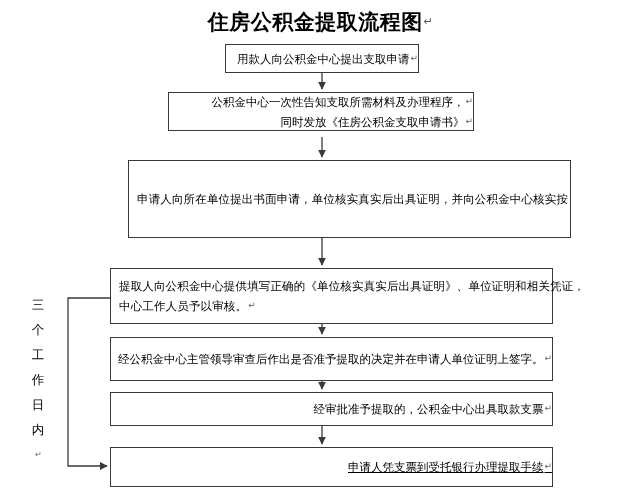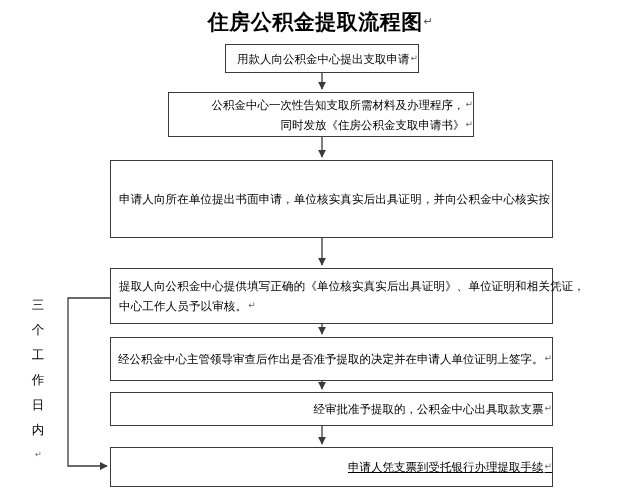--- a/index.html
+++ b/index.html
@@ -64,22 +64,22 @@
 
   .ret {
     font-size: 9px;
     color: #666;
     vertical-align: 2px;
     margin-left: 1px;
   }
 
   
   #node-1 { left: 225px; top: 44px;  width: 194px; height: 29px; }
-  #node-2 { left: 168px; top: 92px;  width: 306px; height: 45px; }
-  #node-3 { left: 110px; top: 160px; width: 443px; height: 78px; }
+  #node-2 { left: 168px; top: 92px;  width: 306px; height: 39px; }
+  #node-3 { left: 128px; top: 160px; width: 443px; height: 78px; }
   #node-4 { left: 110px; top: 268px; width: 443px; height: 56px; }
   #node-5 { left: 110px; top: 337px; width: 443px; height: 44px; }
   #node-6 { left: 110px; top: 392px; width: 443px; height: 34px; padding-left: 12px; }
   #node-7 { left: 110px; top: 447px; width: 443px; height: 40px; text-decoration: underline; }
 
   
   .vlabel {
     position: absolute;
     left: 28px;
     top: 292px;

